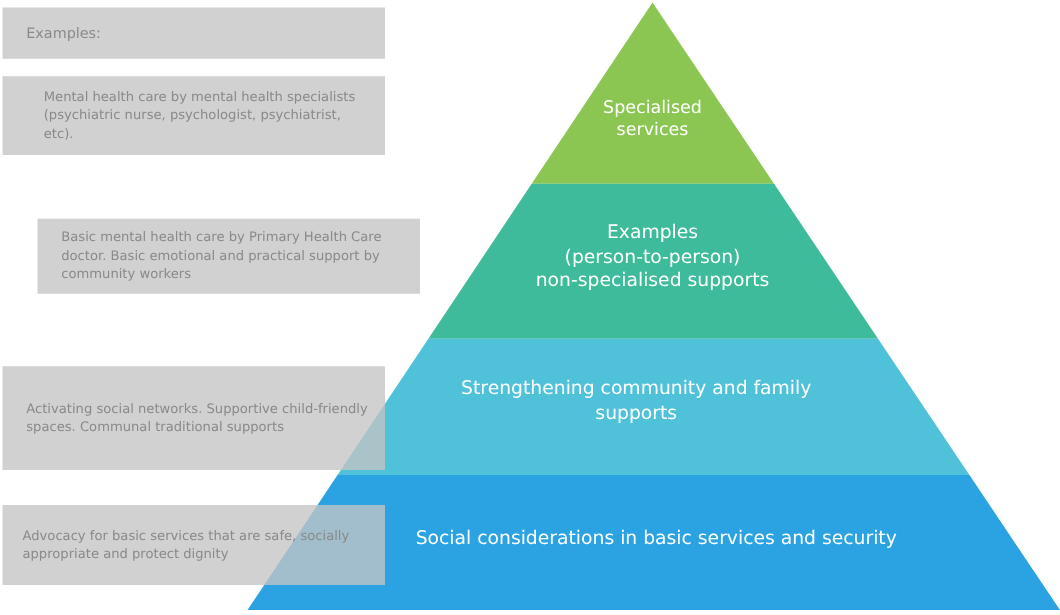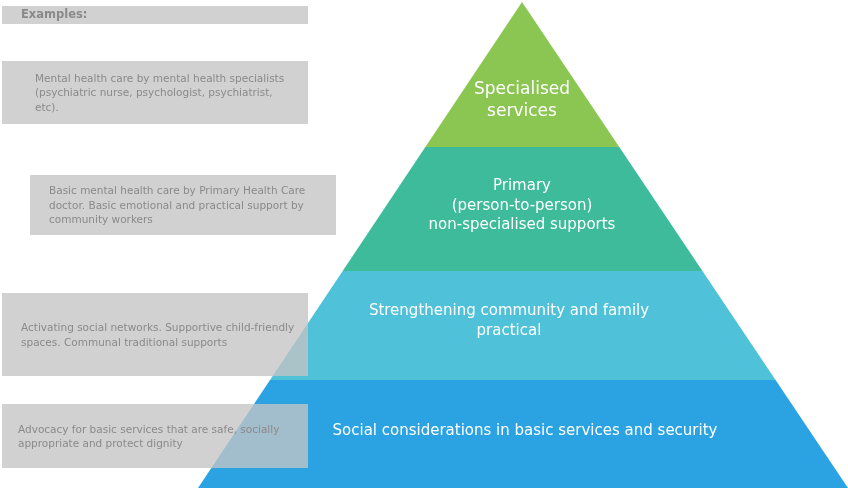--- a/index.html
+++ b/index.html
@@ -8,59 +8,59 @@
       background: #ffffff;
       font-family: "DejaVu Sans", "Liberation Sans", sans-serif;
     }
     #pyramid { position: absolute; left: 0; top: 0; }
     .tier-label {
       position: absolute; color: #ffffff; text-align: center;
       font-family: "DejaVu Sans", sans-serif; line-height: 1.3;
       transform: translateX(-50%);
       white-space: nowrap;
     }
-    .tier-1 { font-size: 17px; left: 522px; top: 77px; }
+    .tier-1 { font-size: 14px; left: 522px; top: 77px; }
     .tier-2 { font-size: 15px; left: 522px; top: 176px; }
     .tier-3 { font-size: 15px; left: 509px; top: 301px; }
     .tier-4 { font-size: 15px; left: 525px; top: 421px; }
     .ex-box {
       position: absolute; left: 2px; width: 306px;
       background: rgba(196,196,196,0.78);
       box-sizing: border-box; padding: 0 10px 0 19px;
       color: #8a8a8a; font-size: 10.5px; line-height: 1.38;
       display: flex; align-items: center;
     }
-    .ex-header { top: 6px; height: 18px; font-weight: bold; font-size: 11.5px; }
+    .ex-header { top: 6px; height: 41px; font-weight: normal; font-size: 11.5px; }
     .ex-1 { top: 61px; height: 63px; padding-left: 33px; }
     .ex-2 { top: 175px; height: 60px; margin-left: 28px; }
     .ex-3 { top: 293px; height: 83px; }
     .ex-4 { top: 404px; height: 64px; padding-left: 16px; }
   </style>
 </head>
 <body>
 
 <svg id="pyramid" width="848" height="492">
   <polygon points="522,2 522,2 619.2633744855967,147 425.33333333333337,147" fill="#8cc652"></polygon>
   <polygon points="425.33333333333337,147 619.2633744855967,147 702.440329218107,271 342.6666666666667,271" fill="#3dbb9a"></polygon>
   <polygon points="342.6666666666667,271 702.440329218107,271 775.5555555555555,380 270,380" fill="#4fc1d8"></polygon>
   <polygon points="270,380 775.5555555555555,380 848,488 198,488" fill="#2ba3e3"></polygon>
 </svg>
 
 <div class="tier-label tier-1">
   <div>Specialised</div>
   <div>services</div>
 </div>
 <div class="tier-label tier-2">
-  <div>Primary</div>
+  <div>Examples</div>
   <div>(person-to-person)</div>
   <div>non-specialised supports</div>
 </div>
 <div class="tier-label tier-3">
   <div>Strengthening community and family</div>
-  <div>practical</div>
+  <div>supports</div>
 </div>
 <div class="tier-label tier-4">
   <div>Social considerations in basic services and security</div>
 </div>
 
 <div class="ex-box ex-header">
   <span>Examples:</span>
 </div>
 <div class="ex-box ex-1">
   <span>Mental health care by mental health specialists (psychiatric nurse, psychologist, psychiatrist, etc).</span>

